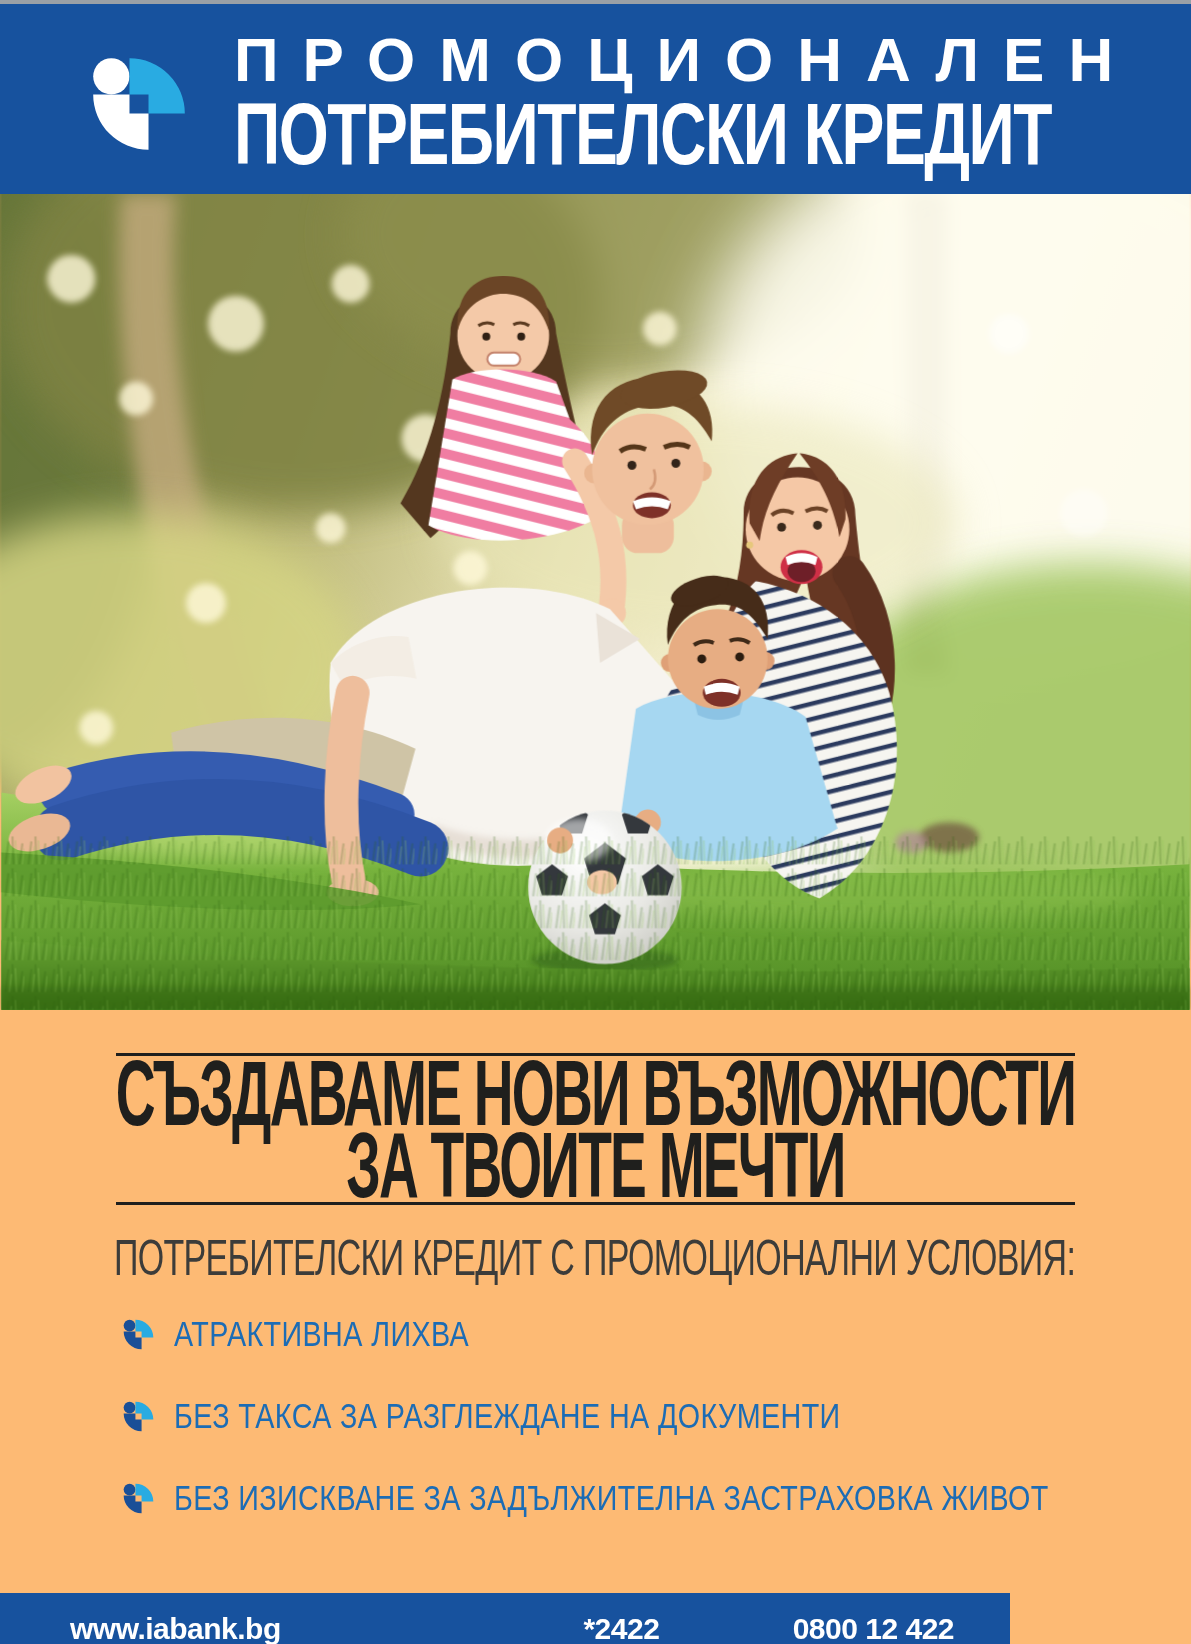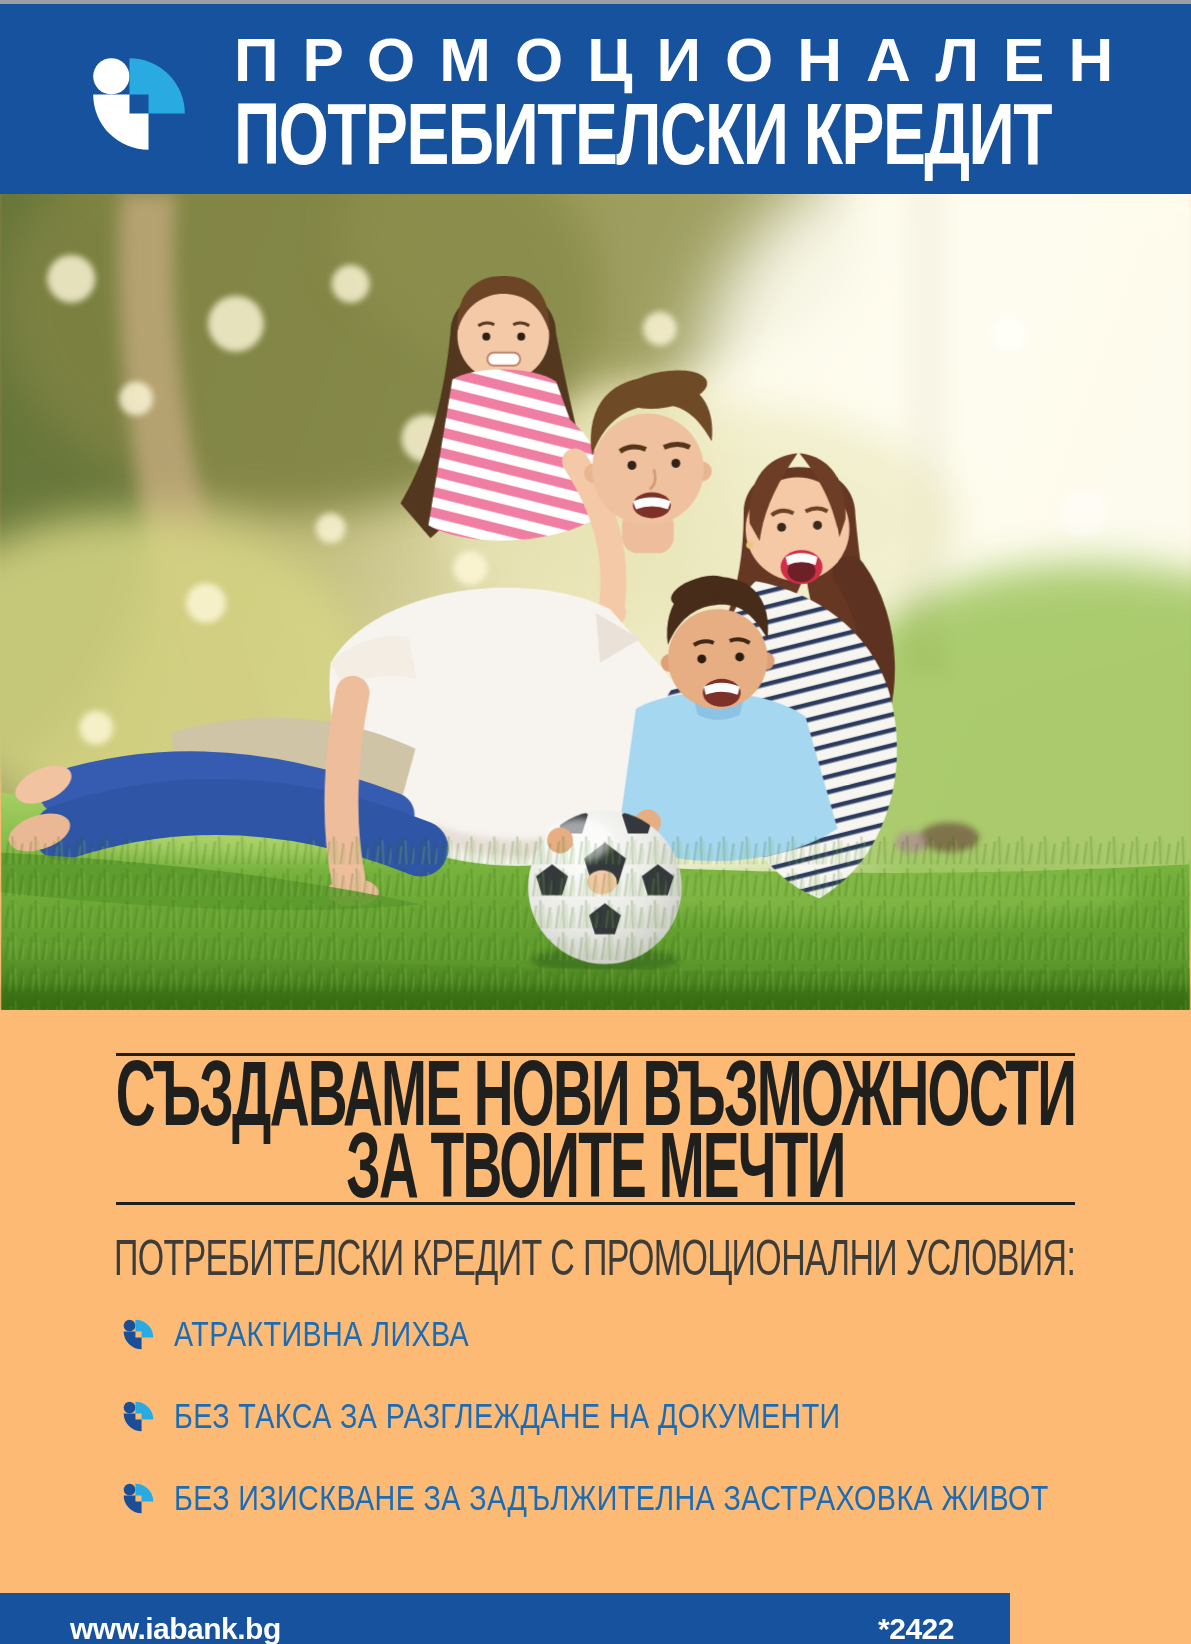--- a/index.html
+++ b/index.html
@@ -301,15 +301,16 @@
       <svg class="bullet-icon logo-bullet" viewBox="0 0 118 118">
           <use href="#ia-logo"></use>
         </svg>
       <span class="bullet-label">БЕЗ ИЗИСКВАНЕ ЗА ЗАДЪЛЖИТЕЛНА ЗАСТРАХОВКА ЖИВОТ</span>
     </li>
   </ul>
 
   <footer class="bottombar">
     <span class="cell cell-left">www.iabank.bg</span>
     <span class="cell cell-center">*2422</span>
+    <span class="cell cell-right">0800 12 422</span>
   </footer>
 
 </div>
 
 </body></html>

